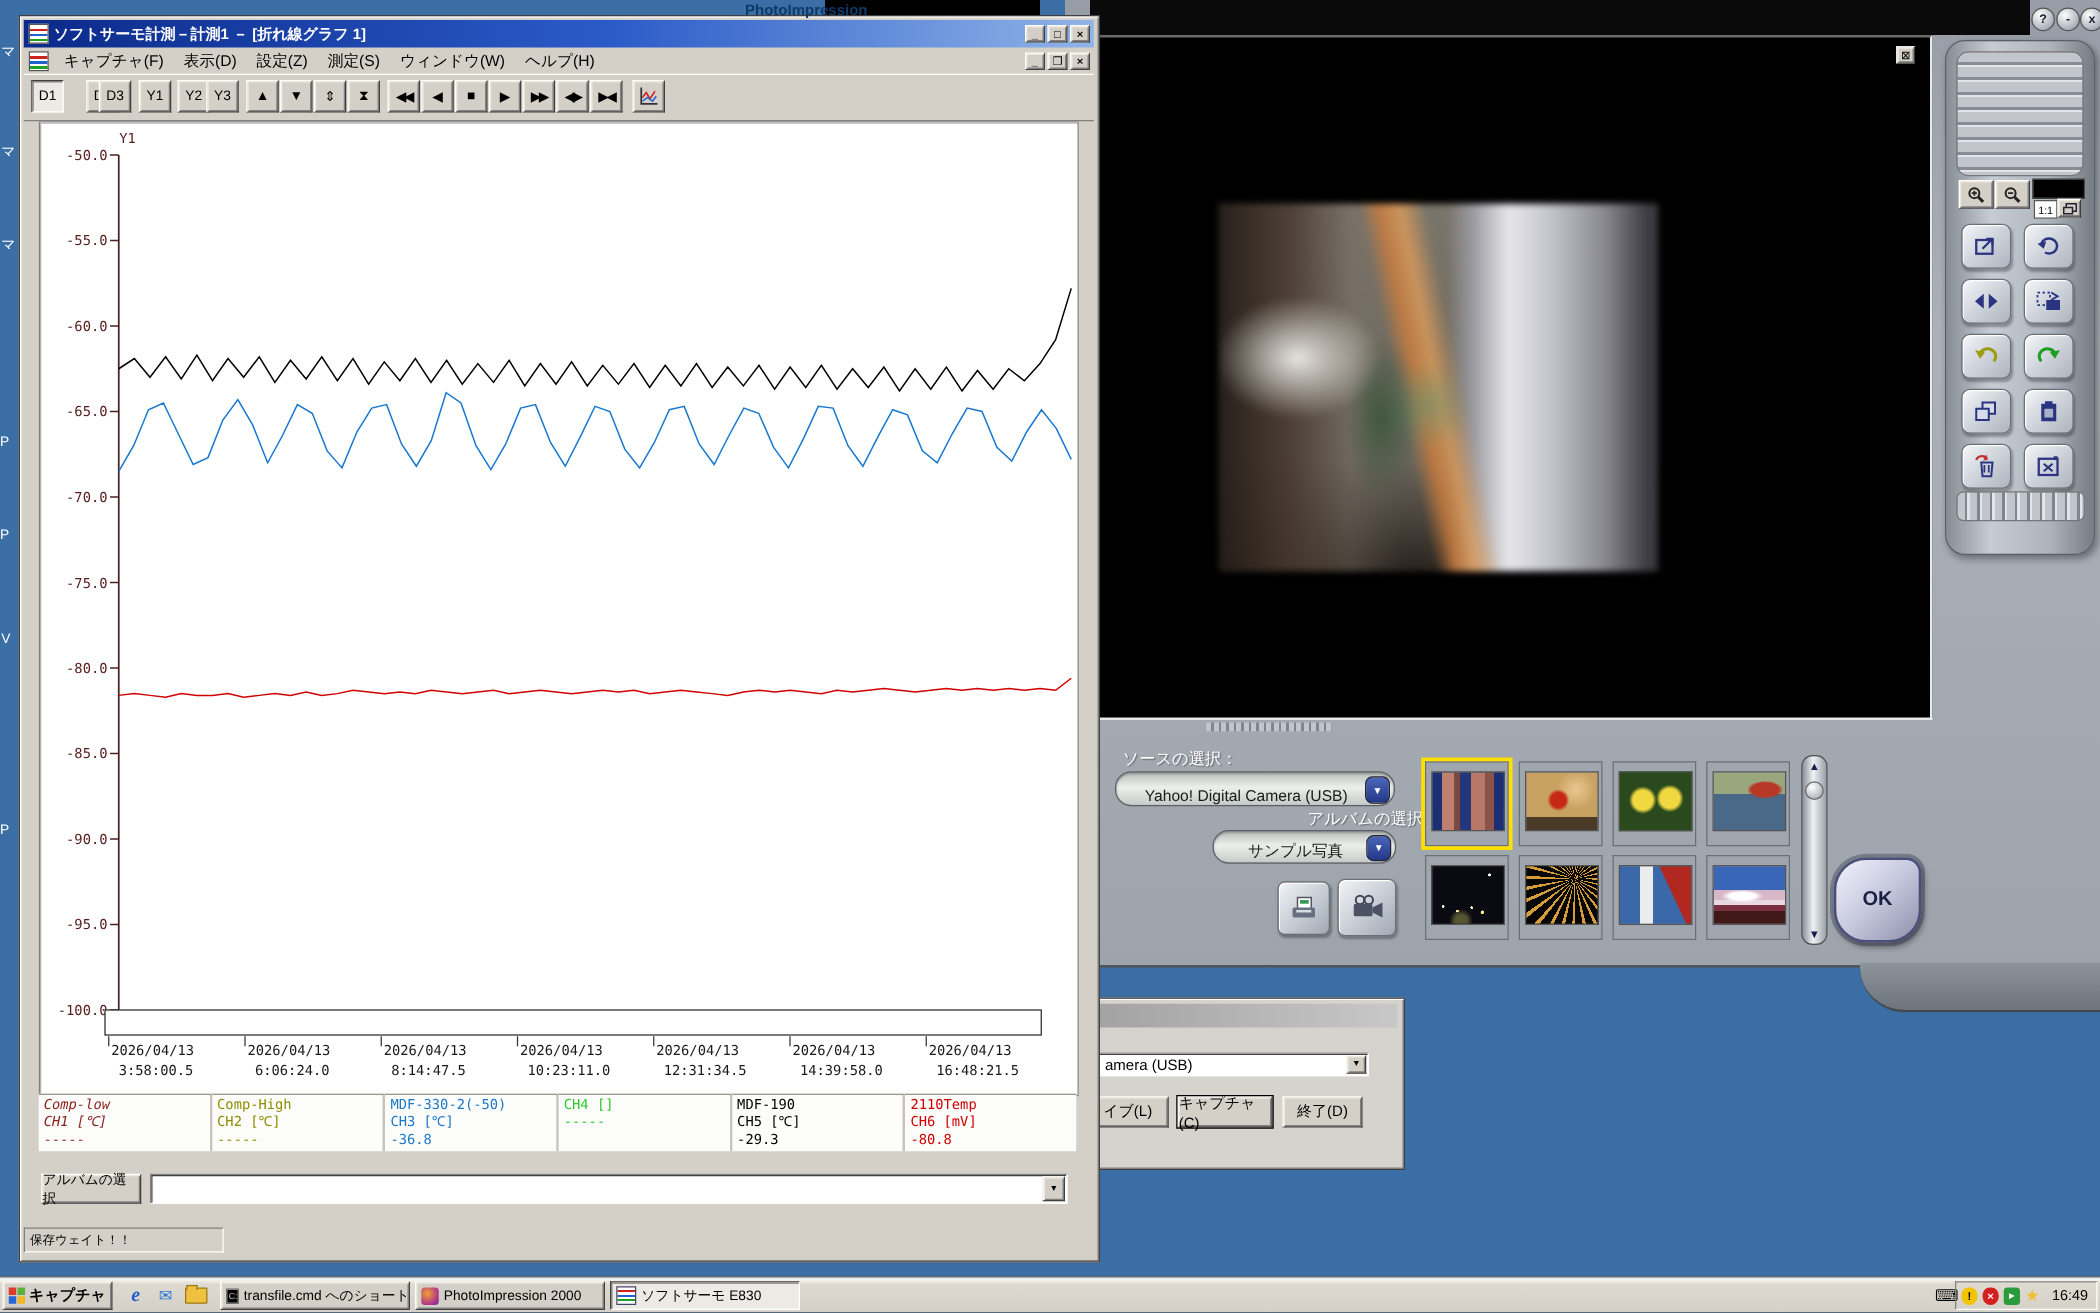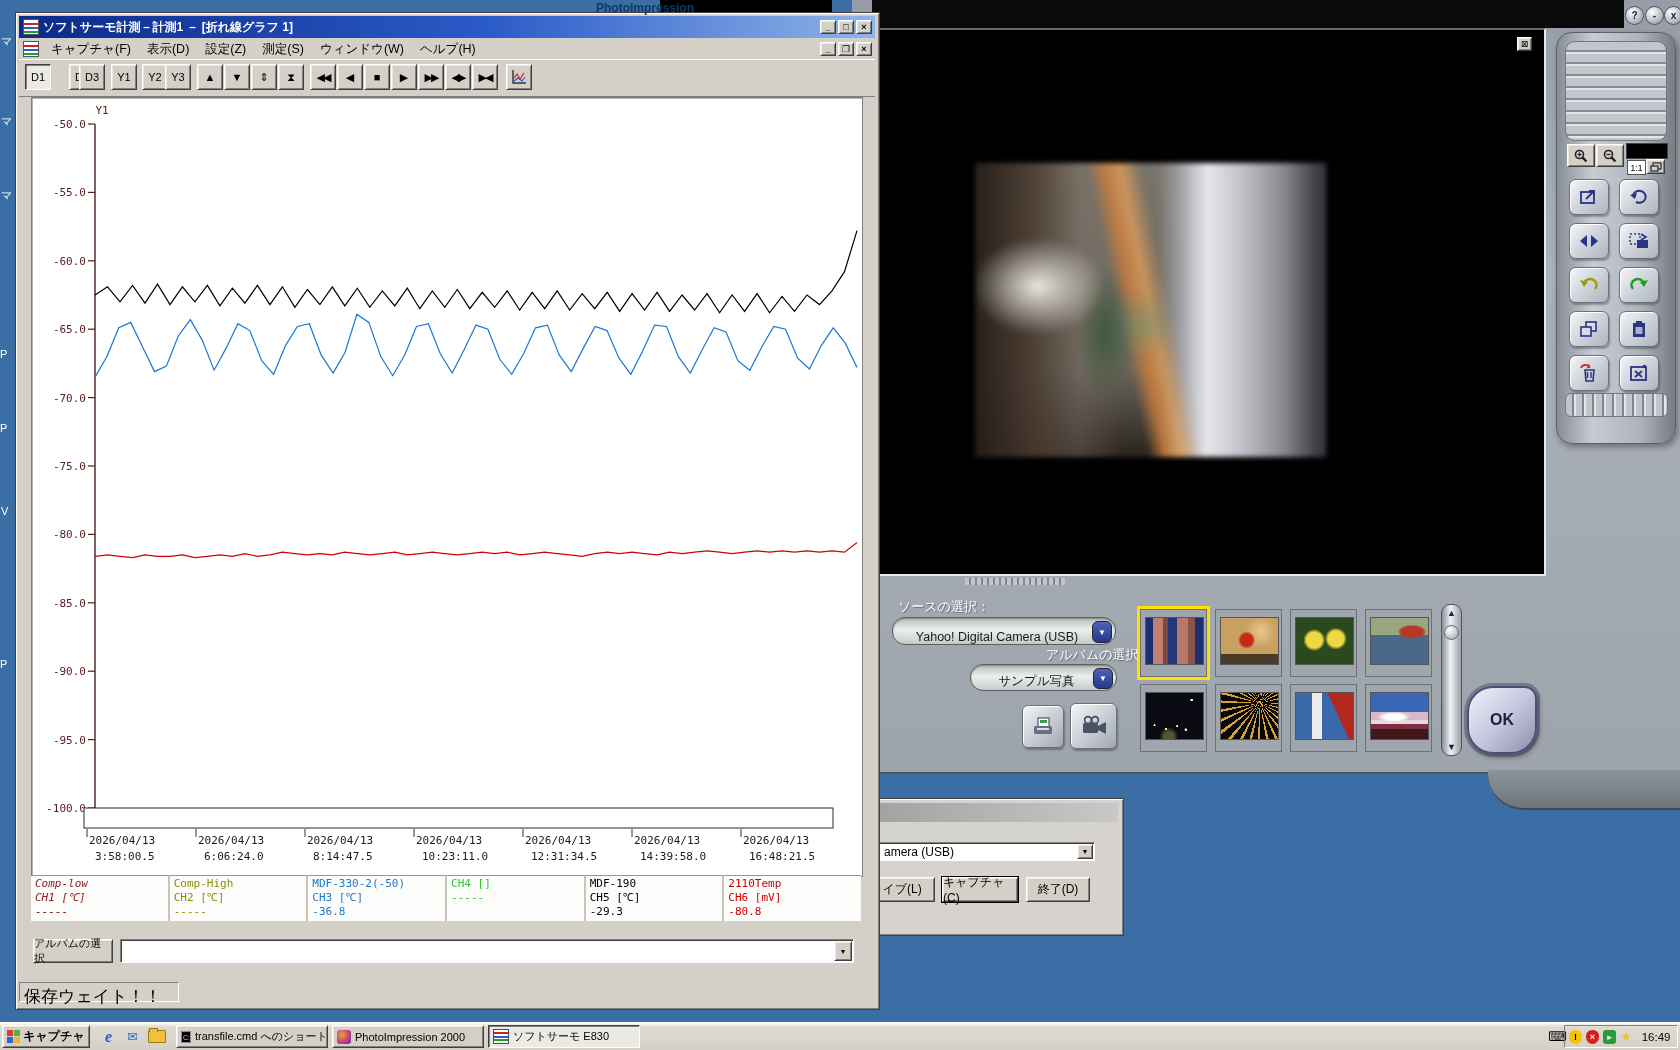--- a/index.html
+++ b/index.html
@@ -28,21 +28,21 @@
 .tbtn{position:absolute;top:4px;width:26px;height:26px;font-size:11px}
 .tbtn .g{font-size:11px;letter-spacing:-2px}
 #chartpanel{left:15px;top:84px;width:830px;height:778px;background:#fff;border:1px solid #808080;box-shadow:inset 1px 1px 0 #b8b4ac}
 .axlbl{font:11px "DejaVu Sans Mono",monospace;fill:#5A2020}
 .xlbl{font:11px "DejaVu Sans Mono",monospace;fill:#1a1a1a}
 #chtable{left:15px;top:862px;width:830px;height:46px;display:flex;background:#D4D0C8}
 .chcell{flex:1;background:#FCFCFA;border-right:2px solid #c8c4bc;border-top:1px solid #9a968e;
   font:11px "DejaVu Sans Mono",monospace;line-height:14px;padding:1px 4px;overflow:hidden;white-space:nowrap}
 #statusbar{left:3px;top:966px;width:856px;height:26px}
 .statcell{position:absolute;left:0;top:3px;width:160px;height:20px;border:1px solid;border-color:#808080 #fff #fff #808080;
-  padding:2px 4px;box-sizing:border-box;font-size:17px}
+  padding:2px 4px;box-sizing:border-box;font-size:10px}
 #grip{position:absolute;right:2px;top:6px;width:14px;height:14px;
   background:repeating-linear-gradient(135deg,#fff 0 2px,#8a8populate680 2px 3px,#868278 3px 4px,transparent 4px 6px)}
 
 #pi{left:852px;top:0;width:828px;height:772px;background:linear-gradient(180deg,#979DA6 0%,#ABB1B9 35%,#9EA4AC 100%);border-bottom:2px solid #50555B}
 #pi-strip{left:20px;top:0;width:752px;height:28px;background:#0a0a0a}
 .roundbtn{width:17px;height:17px;border-radius:50%;background:radial-gradient(circle at 35% 30%,#fdfdfd,#b8bcc4 60%,#888e96);
   border:1px solid #555;display:flex;align-items:center;justify-content:center;font-size:10px;font-weight:bold;color:#223}
 #canvas{left:26px;top:28px;width:668px;height:548px;background:#000;border:2px solid;border-color:#6a6a6a #e8e8e8 #e8e8e8 #6a6a6a;box-sizing:border-box}
 #preview{left:95px;top:133px;width:351px;height:294px;filter:blur(2.5px);
   background:

